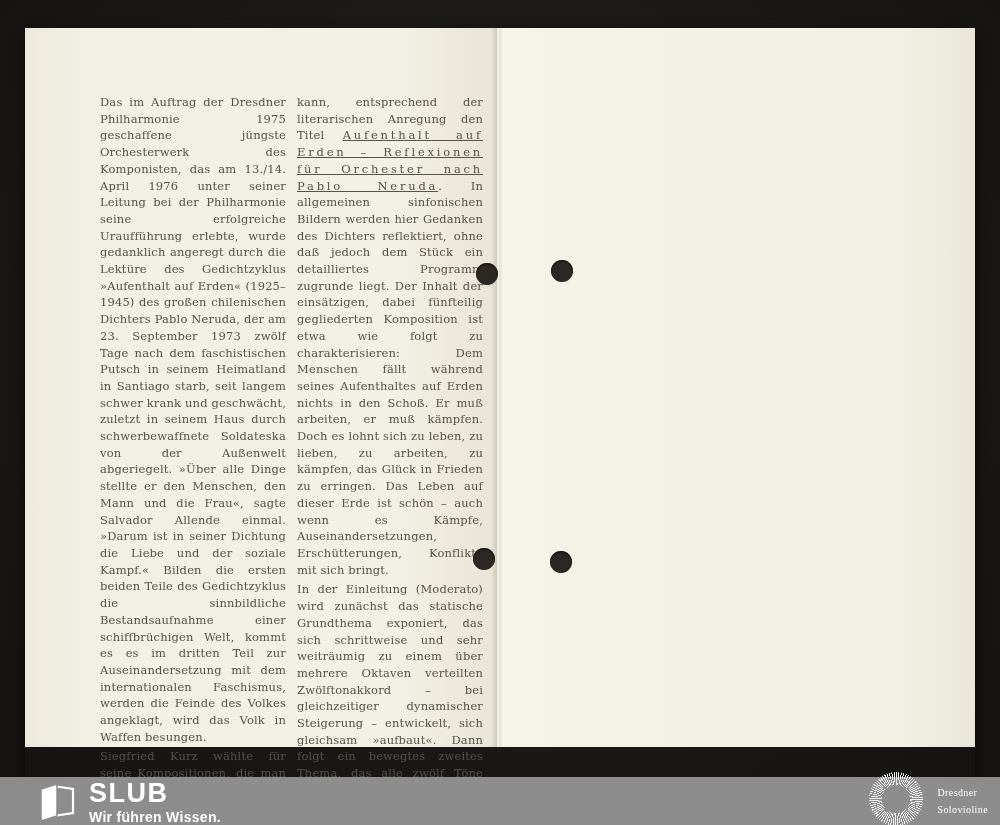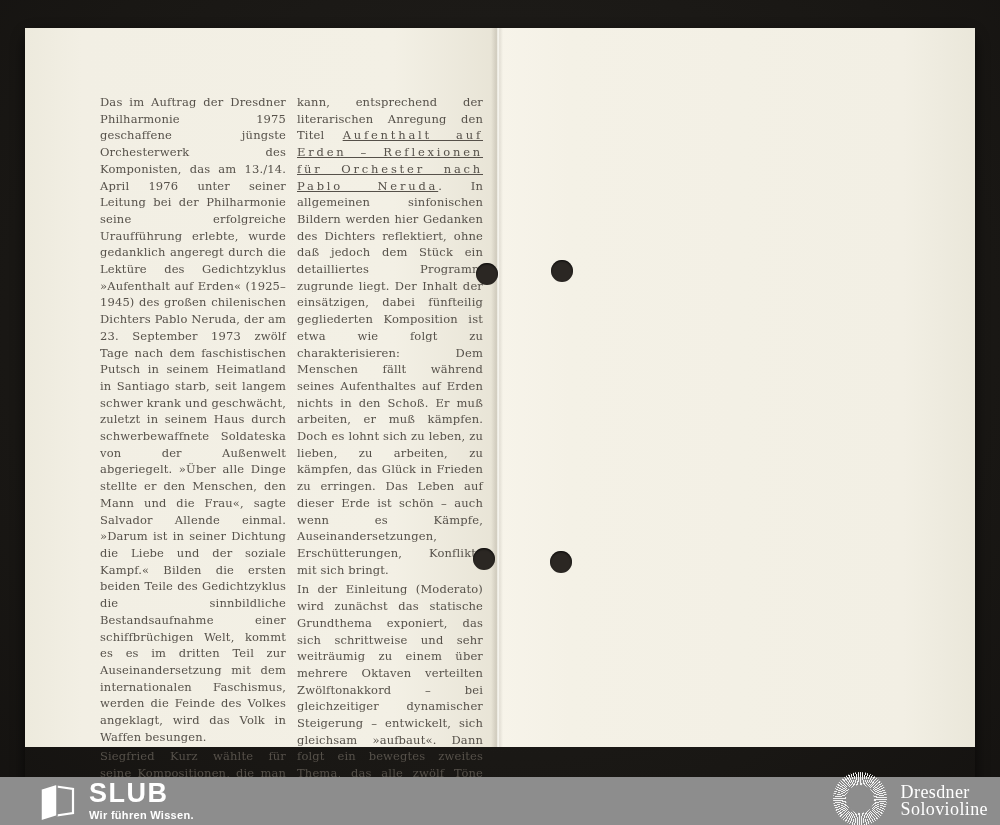--- a/index.html
+++ b/index.html
@@ -50,37 +50,37 @@
     background:#8d8d8d;
     font-family:"Liberation Sans", sans-serif;
   }
   .slub{position:absolute; left:36px; top:2px; display:flex; align-items:flex-start;}
   .slub-icon{margin-top:3px;}
   .slub-text{margin-left:13px; color:#ffffff;}
   .slub-name{
     font-size:27px; font-weight:bold; letter-spacing:1.5px; line-height:25px; margin-top:2px;
   }
   .slub-tagline{
-    font-size:11px; font-weight:bold; letter-spacing:0.3px; margin-top:3px;
+    font-size:14px; font-weight:bold; letter-spacing:0.3px; margin-top:3px;
   }
   .philharmonie{position:absolute; right:12px; top:0; height:48px; display:flex; align-items:center;}
   .sunburst{
     position:relative; width:54px; height:54px; margin-top:-4px;
     border-radius:50%;
     background:repeating-conic-gradient(#f2f2f2 0deg 2.2deg, rgba(141,141,141,0) 2.2deg 5.3deg);
   }
   .sunburst-hole{
     position:absolute; left:15px; top:15px; width:24px; height:24px;
     border-radius:50%; background:#8d8d8d;
     box-shadow:0 0 0 2px #8d8d8d;
   }
   .ph-text{
     margin-left:14px; color:#ffffff;
     font-family:"Liberation Serif", serif;
-    font-size:18px; line-height:17px; letter-spacing:0.4px;
+    font-size:10px; line-height:17px; letter-spacing:0.4px;
   }
 </style>
 </head>
 <body>
 
 <div class="stage">
 
   <div class="spread">
 
     <div class="page page-left">

